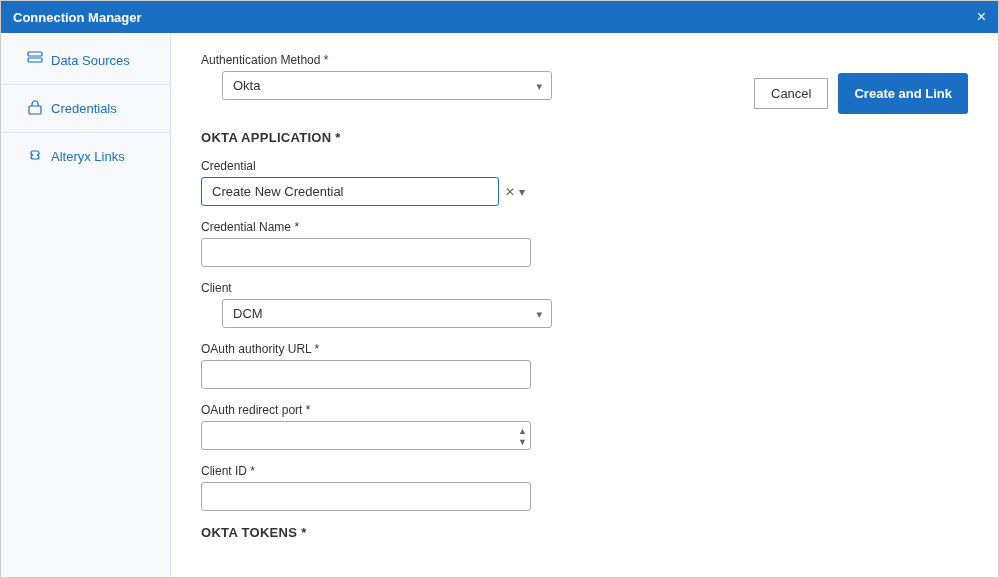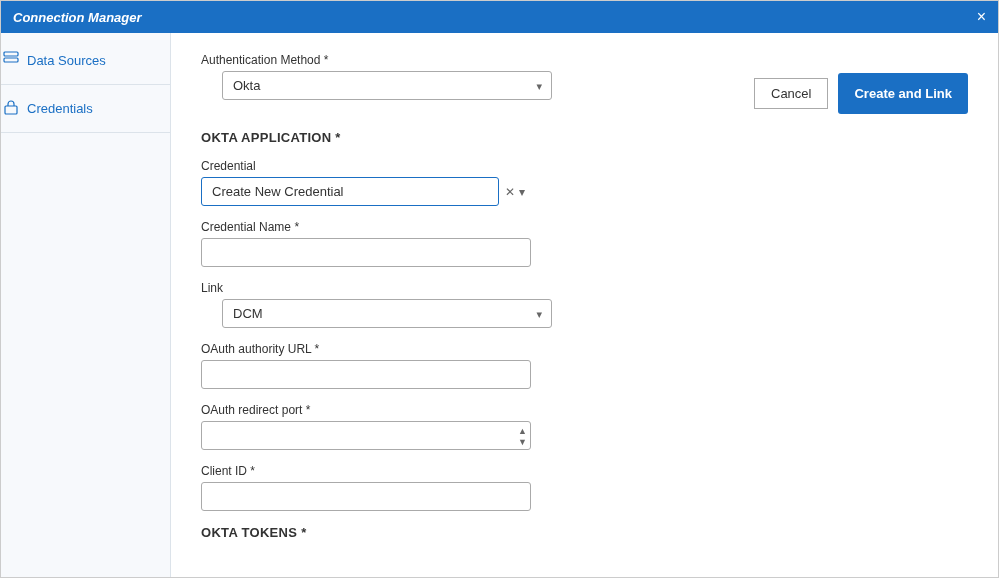--- a/index.html
+++ b/index.html
@@ -20,21 +20,20 @@
       padding: 8px 12px;
       display: flex;
       align-items: center;
       justify-content: space-between;
       flex-shrink: 0;
     }
 
     .title-bar-title {
       font-size: 13px;
       font-weight: bold;
-      font-style: italic;
     }
 
     .title-bar-close {
       background: none;
       border: none;
       color: white;
       font-size: 16px;
       cursor: pointer;
       line-height: 1;
     }
@@ -49,21 +48,21 @@
       width: 170px;
       background: #f7f9fc;
       border-right: 1px solid #dce3ea;
       flex-shrink: 0;
       padding-top: 8px;
     }
 
     .sidebar-item {
       display: flex;
       align-items: center;
-      padding: 10px 2px;
+      padding: 10px 26px;
       cursor: pointer;
       color: #1a6fc4;
       font-size: 13px;
       gap: 8px;
     }
 
     .sidebar-divider {
       border-bottom: 1px solid #dce3ea;
       margin: 4px 0;
     }
@@ -263,20 +262,29 @@
       <div class="sidebar-item">
         <span class="sidebar-item-icon">
           <svg width="16" height="16" viewBox="0 0 16 16" fill="none">
             <rect x="2" y="7" width="12" height="8" rx="1" stroke="#1a6fc4" stroke-width="1.2" fill="none"></rect>
             <path d="M5 7V5a3 3 0 016 0v2" stroke="#1a6fc4" stroke-width="1.2" fill="none"></path>
           </svg>
         </span>
         <span>Credentials</span>
       </div>
       <div class="sidebar-divider"></div>
+      <div class="sidebar-item">
+        <span class="sidebar-item-icon">
+          <svg width="16" height="16" viewBox="0 0 16 16" fill="none">
+            <path d="M6 8a2 2 0 000 4h4a2 2 0 000-4" stroke="#1a6fc4" stroke-width="1.2" fill="none"></path>
+            <path d="M10 8a2 2 0 000-4H6a2 2 0 000 4" stroke="#1a6fc4" stroke-width="1.2" fill="none"></path>
+          </svg>
+        </span>
+        <span>Alteryx Links</span>
+      </div>
     </div>
 
     <div class="main-content">
 
       <div class="top-bar">
         <div class="auth-method-section">
           <div class="field-label">Authentication Method *</div>
           <div class="select-wrapper">
             <select class="select-field">
               <option>Okta</option>
@@ -303,21 +311,21 @@
             </div>
           </div>
         </div>
 
         <div class="form-group">
           <label class="form-label">Credential Name *</label>
           <input class="text-input" type="text" value="" style="">
         </div>
 
         <div class="form-group">
-          <label class="form-label">Link</label>
+          <label class="form-label">Client</label>
           <div class="select-wrapper">
             <select class="select-field">
               <option>DCM</option>
             </select>
             <span class="select-arrow">▾</span>
           </div>
         </div>
 
         <div class="form-group">
           <label class="form-label">OAuth authority URL *</label>

